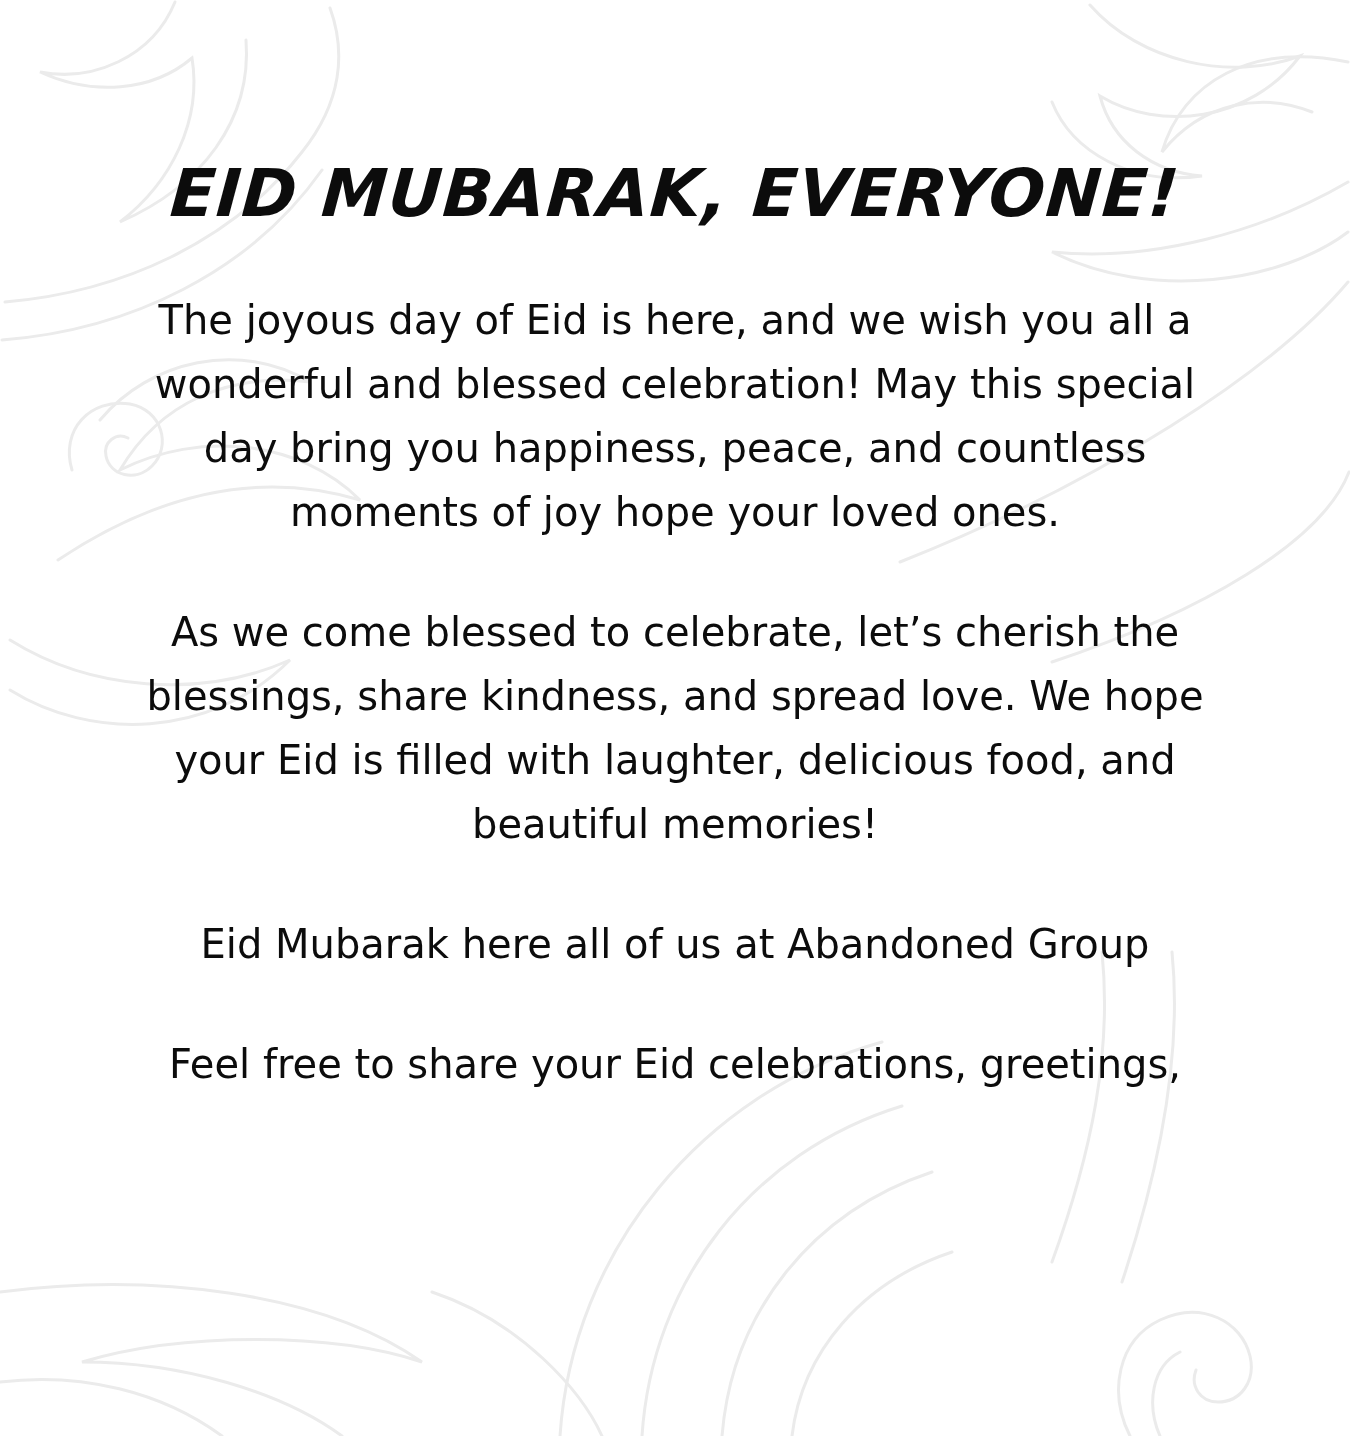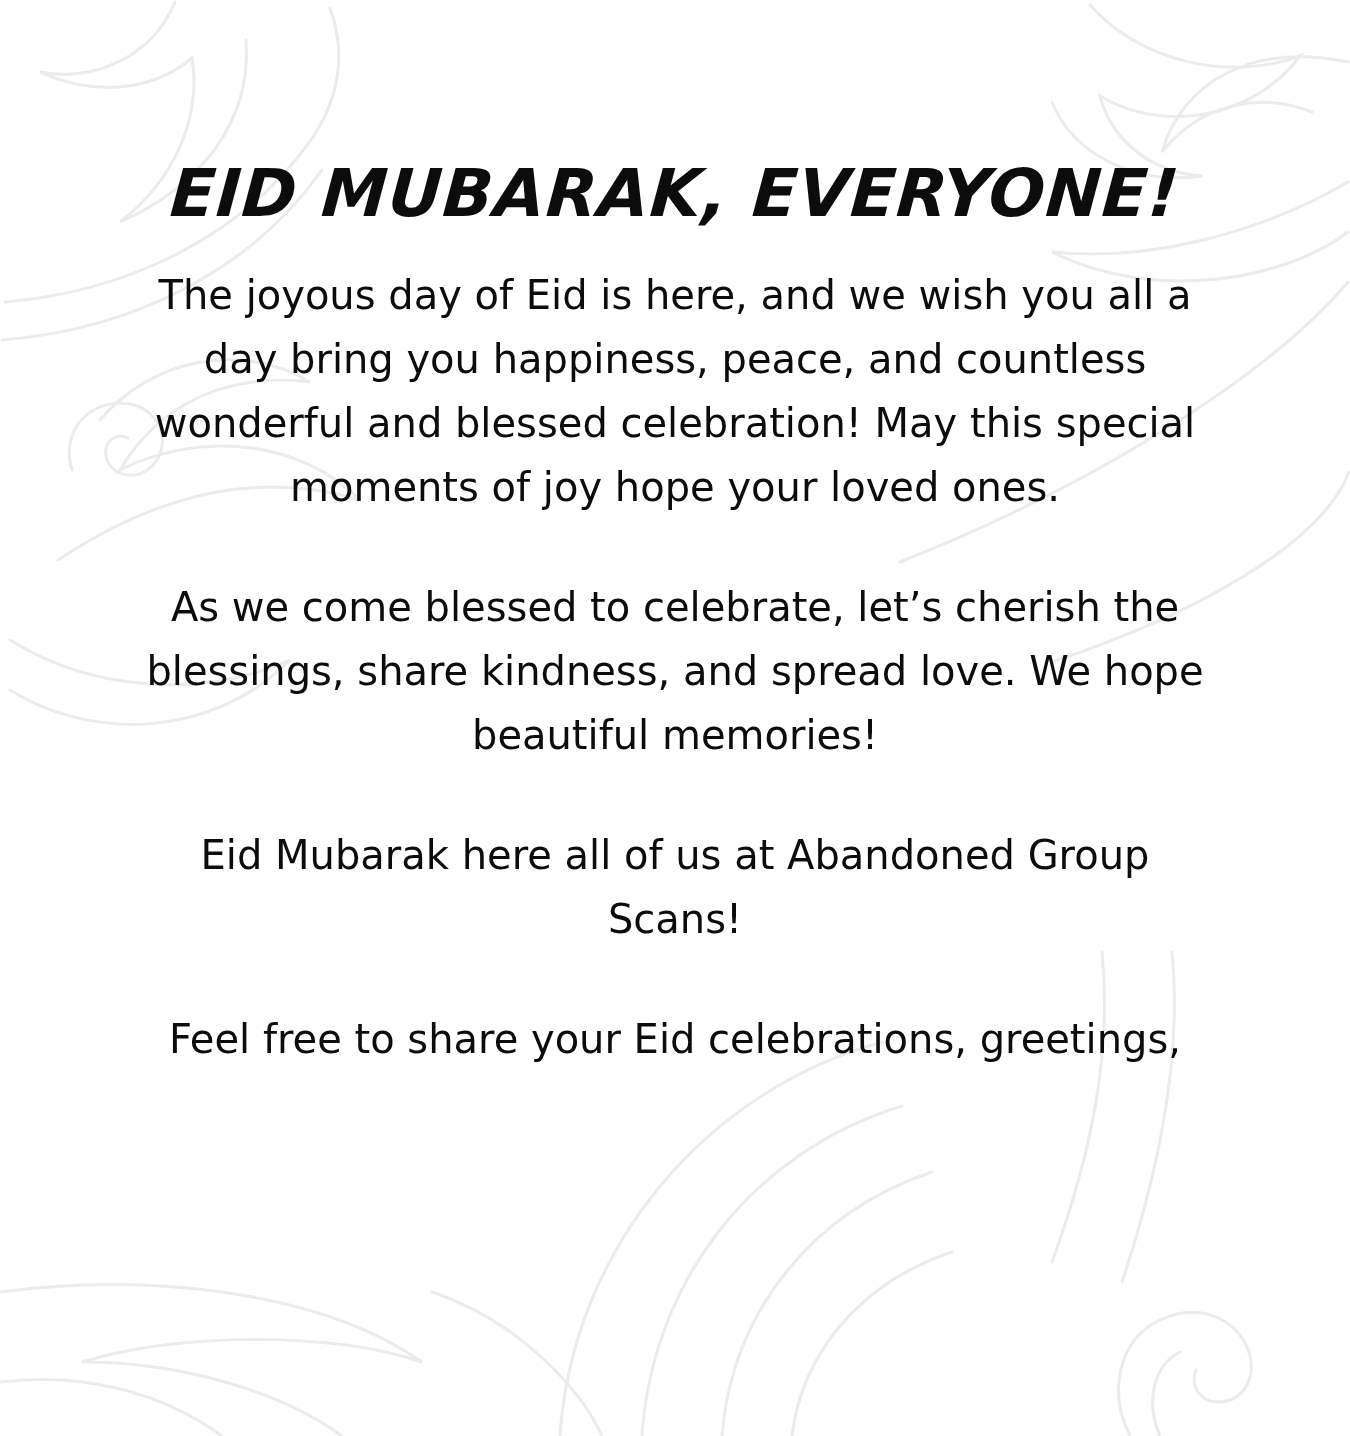--- a/index.html
+++ b/index.html
@@ -34,21 +34,21 @@
     font-size: 66px;
     line-height: 96px;
     font-weight: bold;
     font-style: italic;
     letter-spacing: 1px;
     transform: skewX(-4deg);
     white-space: nowrap;
   }
   .content {
     position: absolute;
-    top: 263px;
+    top: 288px;
     left: 0;
     width: 100%;
     text-align: center;
   }
   .para { margin: 0 0 56px 0; }
   .line {
     font-size: 40px;
     line-height: 64px;
     white-space: nowrap;
   }
@@ -103,34 +103,34 @@
       <path d="M1160,1436 C1146,1404 1152,1366 1180,1352"></path>
     </g>
   </svg>
 
   <h1 class="title">EID MUBARAK, EVERYONE!</h1>
 
   <div class="content">
 
     <div class="para">
       <div class="line">The joyous day of Eid is here, and we wish you all a</div>
+      <div class="line">wonderful and blessed celebration! May this special</div>
       <div class="line">day bring you happiness, peace, and countless</div>
-      <div class="line">wonderful and blessed celebration! May this special</div>
       <div class="line">moments of joy hope your loved ones.</div>
     </div>
 
     <div class="para">
       <div class="line">As we come blessed to celebrate, let’s cherish the</div>
       <div class="line">blessings, share kindness, and spread love. We hope</div>
+      <div class="line">your Eid is filled with laughter, delicious food, and</div>
       <div class="line">beautiful memories!</div>
     </div>
 
     <div class="para">
       <div class="line">Eid Mubarak here all of us at Abandoned Group</div>
-      <div class="line">Scans!</div>
     </div>
 
     <div class="para">
       <div class="line">Feel free to share your Eid celebrations, greetings,</div>
     </div>
 
   </div>
 </div>
 
 </body></html>

